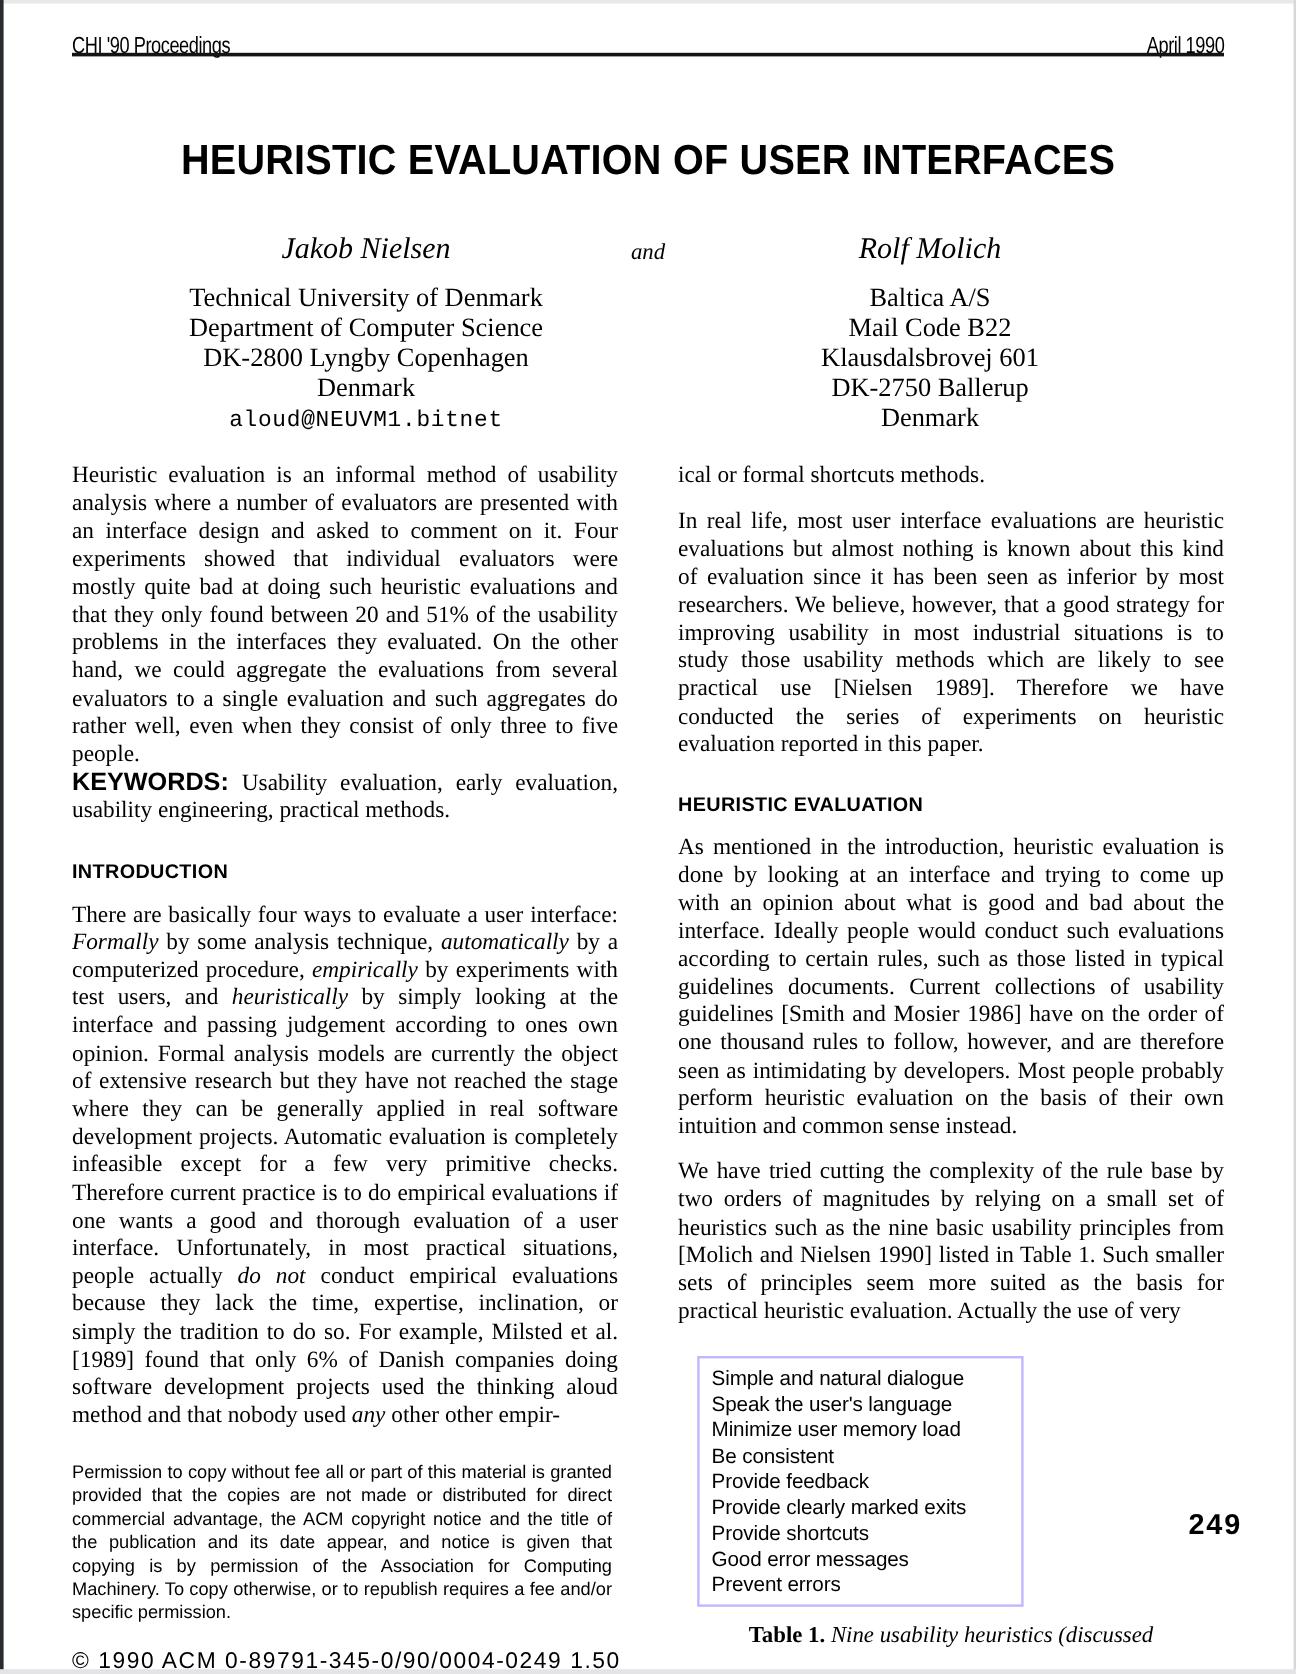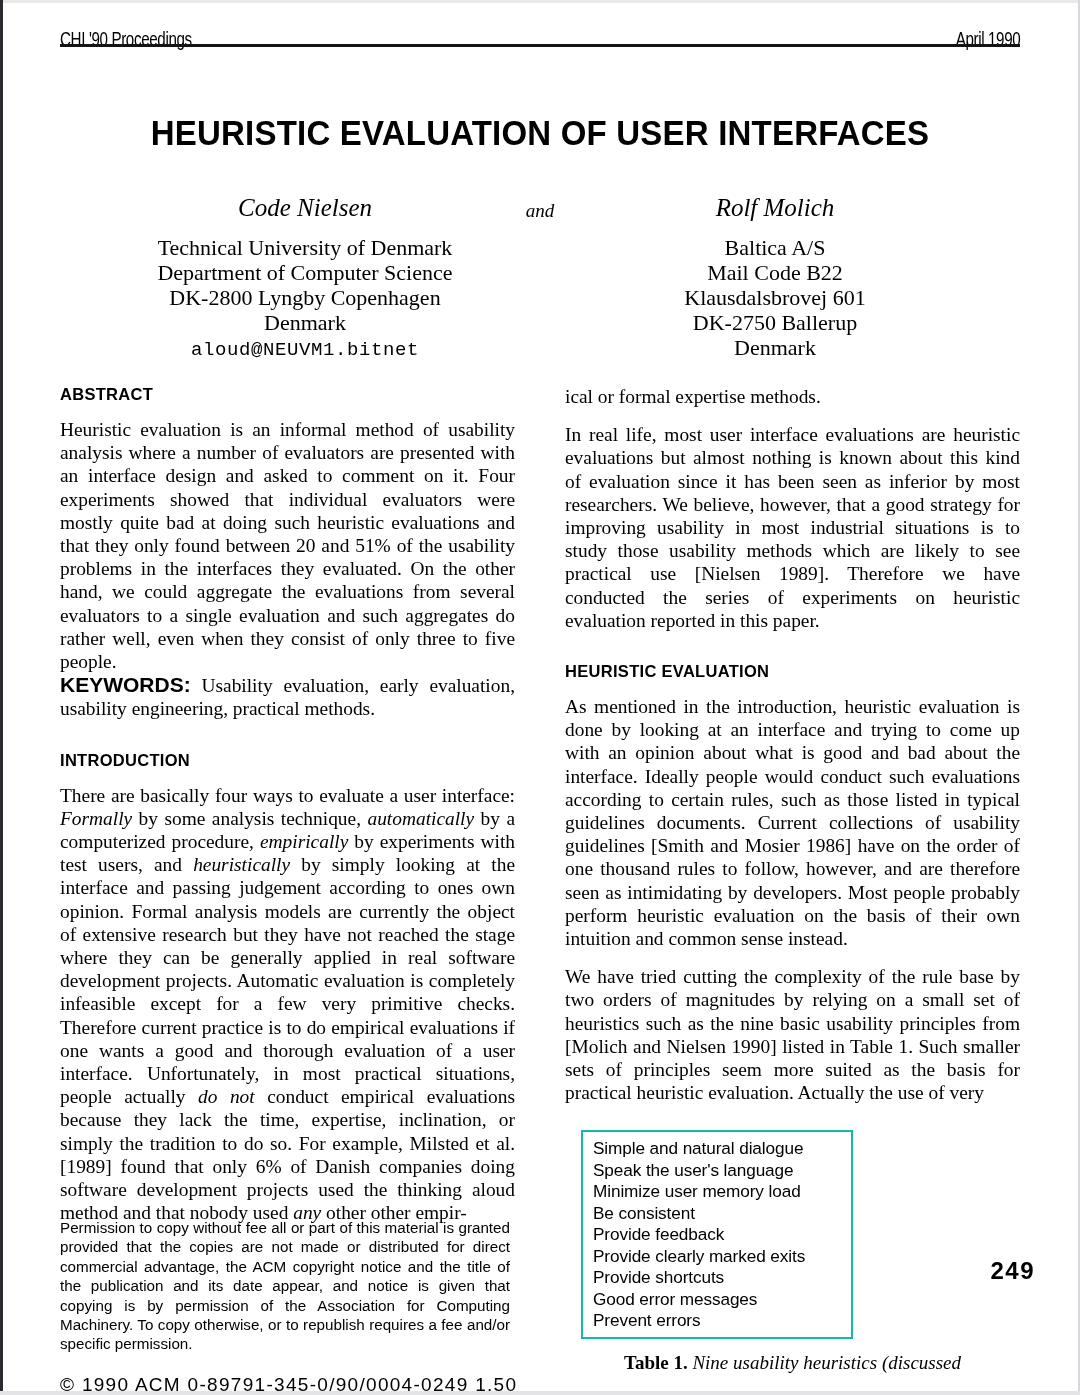--- a/index.html
+++ b/index.html
@@ -164,21 +164,21 @@
     font-weight: bold;
     font-size: 21px;
   }
   em.it { font-style: italic; }
 
   
   .table-box {
     margin-top: 26px;
     margin-left: 16px;
     width: 272px;
-    border: 2px solid #14b8a6;
+    border: 2px solid #c4b5fd;
     padding: 6px 4px 5px 10px;
     box-sizing: border-box;
   }
   .table-box .item {
     font-family: "Liberation Sans", sans-serif;
     font-size: 17.2px;
     line-height: 21.5px;
     white-space: nowrap;
     letter-spacing: -0.1px;
   }
@@ -242,51 +242,50 @@
   <div class="runhead">
     <div class="runhead-left">CHI '90 Proceedings</div>
     <div class="runhead-right">April 1990</div>
     <div class="runhead-rule"></div>
   </div>
 
   <div class="title">HEURISTIC EVALUATION OF USER INTERFACES</div>
 
   <div class="authors">
     <div class="author-col left">
-      <div class="author-name">Code Nielsen</div>
+      <div class="author-name">Jakob Nielsen</div>
       <div class="affil-line">Technical University of Denmark</div>
       <div class="affil-line">Department of Computer Science</div>
       <div class="affil-line">DK-2800 Lyngby Copenhagen</div>
       <div class="affil-line">Denmark</div>
       <div class="email-line">aloud@NEUVM1.bitnet</div>
     </div>
     <div class="and-col">and</div>
     <div class="author-col right">
       <div class="author-name">Rolf Molich</div>
       <div class="affil-line">Baltica A/S</div>
       <div class="affil-line">Mail Code B22</div>
       <div class="affil-line">Klausdalsbrovej 601</div>
       <div class="affil-line">DK-2750 Ballerup</div>
       <div class="affil-line">Denmark</div>
     </div>
   </div>
 
   <div class="columns">
 
     <div class="col">
-      <h2 class="sec">ABSTRACT</h2>
       <p class="body tight">Heuristic evaluation is an informal method of usability analysis where a number of evaluators are presented with an interface design and asked to comment on it. Four experiments showed that individual evaluators were mostly quite bad at doing such heuristic evaluations and that they only found between 20 and 51% of the usability problems in the interfaces they evaluated. On the other hand, we could aggregate the evaluations from several evaluators to a single evaluation and such aggregates do rather well, even when they consist of only three to five people.</p>
       <p class="body"><span class="kw-label">KEYWORDS:</span><span> Usability evaluation, early evaluation, usability engineering, practical methods.</span></p>
 
       <h2 class="sec spaced">INTRODUCTION</h2>
       <p class="body"><span>There are basically four ways to evaluate a user interface: </span><em class="it">Formally</em><span> by some analysis technique, </span><em class="it">automatically</em><span> by a computerized procedure, </span><em class="it">empirically</em><span> by experiments with test users, and </span><em class="it">heuristically</em><span> by simply looking at the interface and passing judgement according to ones own opinion. Formal analysis models are currently the object of extensive research but they have not reached the stage where they can be generally applied in real software development projects. Automatic evaluation is completely infeasible except for a few very primitive checks. Therefore current practice is to do empirical evaluations if one wants a good and thorough evaluation of a user interface. Unfortunately, in most practical situations, people actually </span><em class="it">do not</em><span> conduct empirical evaluations because they lack the time, expertise, inclination, or simply the tradition to do so. For example, Milsted et al. [1989] found that only 6% of Danish companies doing software development projects used the thinking aloud method and that nobody used </span><em class="it">any</em><span> other other empir-</span></p>
     </div>
 
     <div class="col">
-      <p class="body">ical or formal expertise methods.</p>
+      <p class="body">ical or formal shortcuts methods.</p>
       <p class="body">In real life, most user interface evaluations are heuristic evaluations but almost nothing is known about this kind of evaluation since it has been seen as inferior by most researchers. We believe, however, that a good strategy for improving usability in most industrial situations is to study those usability methods which are likely to see practical use [Nielsen 1989]. Therefore we have conducted the series of experiments on heuristic evaluation reported in this paper.</p>
 
       <h2 class="sec spaced">HEURISTIC EVALUATION</h2>
       <p class="body">As mentioned in the introduction, heuristic evaluation is done by looking at an interface and trying to come up with an opinion about what is good and bad about the interface. Ideally people would conduct such evaluations according to certain rules, such as those listed in typical guidelines documents. Current collections of usability guidelines [Smith and Mosier 1986] have on the order of one thousand rules to follow, however, and are therefore seen as intimidating by developers. Most people probably perform heuristic evaluation on the basis of their own intuition and common sense instead.</p>
       <p class="body">We have tried cutting the complexity of the rule base by two orders of magnitudes by relying on a small set of heuristics such as the nine basic usability principles from [Molich and Nielsen 1990] listed in Table 1. Such smaller sets of principles seem more suited as the basis for practical heuristic evaluation. Actually the use of very</p>
 
       <div class="table-box">
         <div class="item">Simple and natural dialogue</div>
         <div class="item">Speak the user's language</div>
         <div class="item">Minimize user memory load</div>

